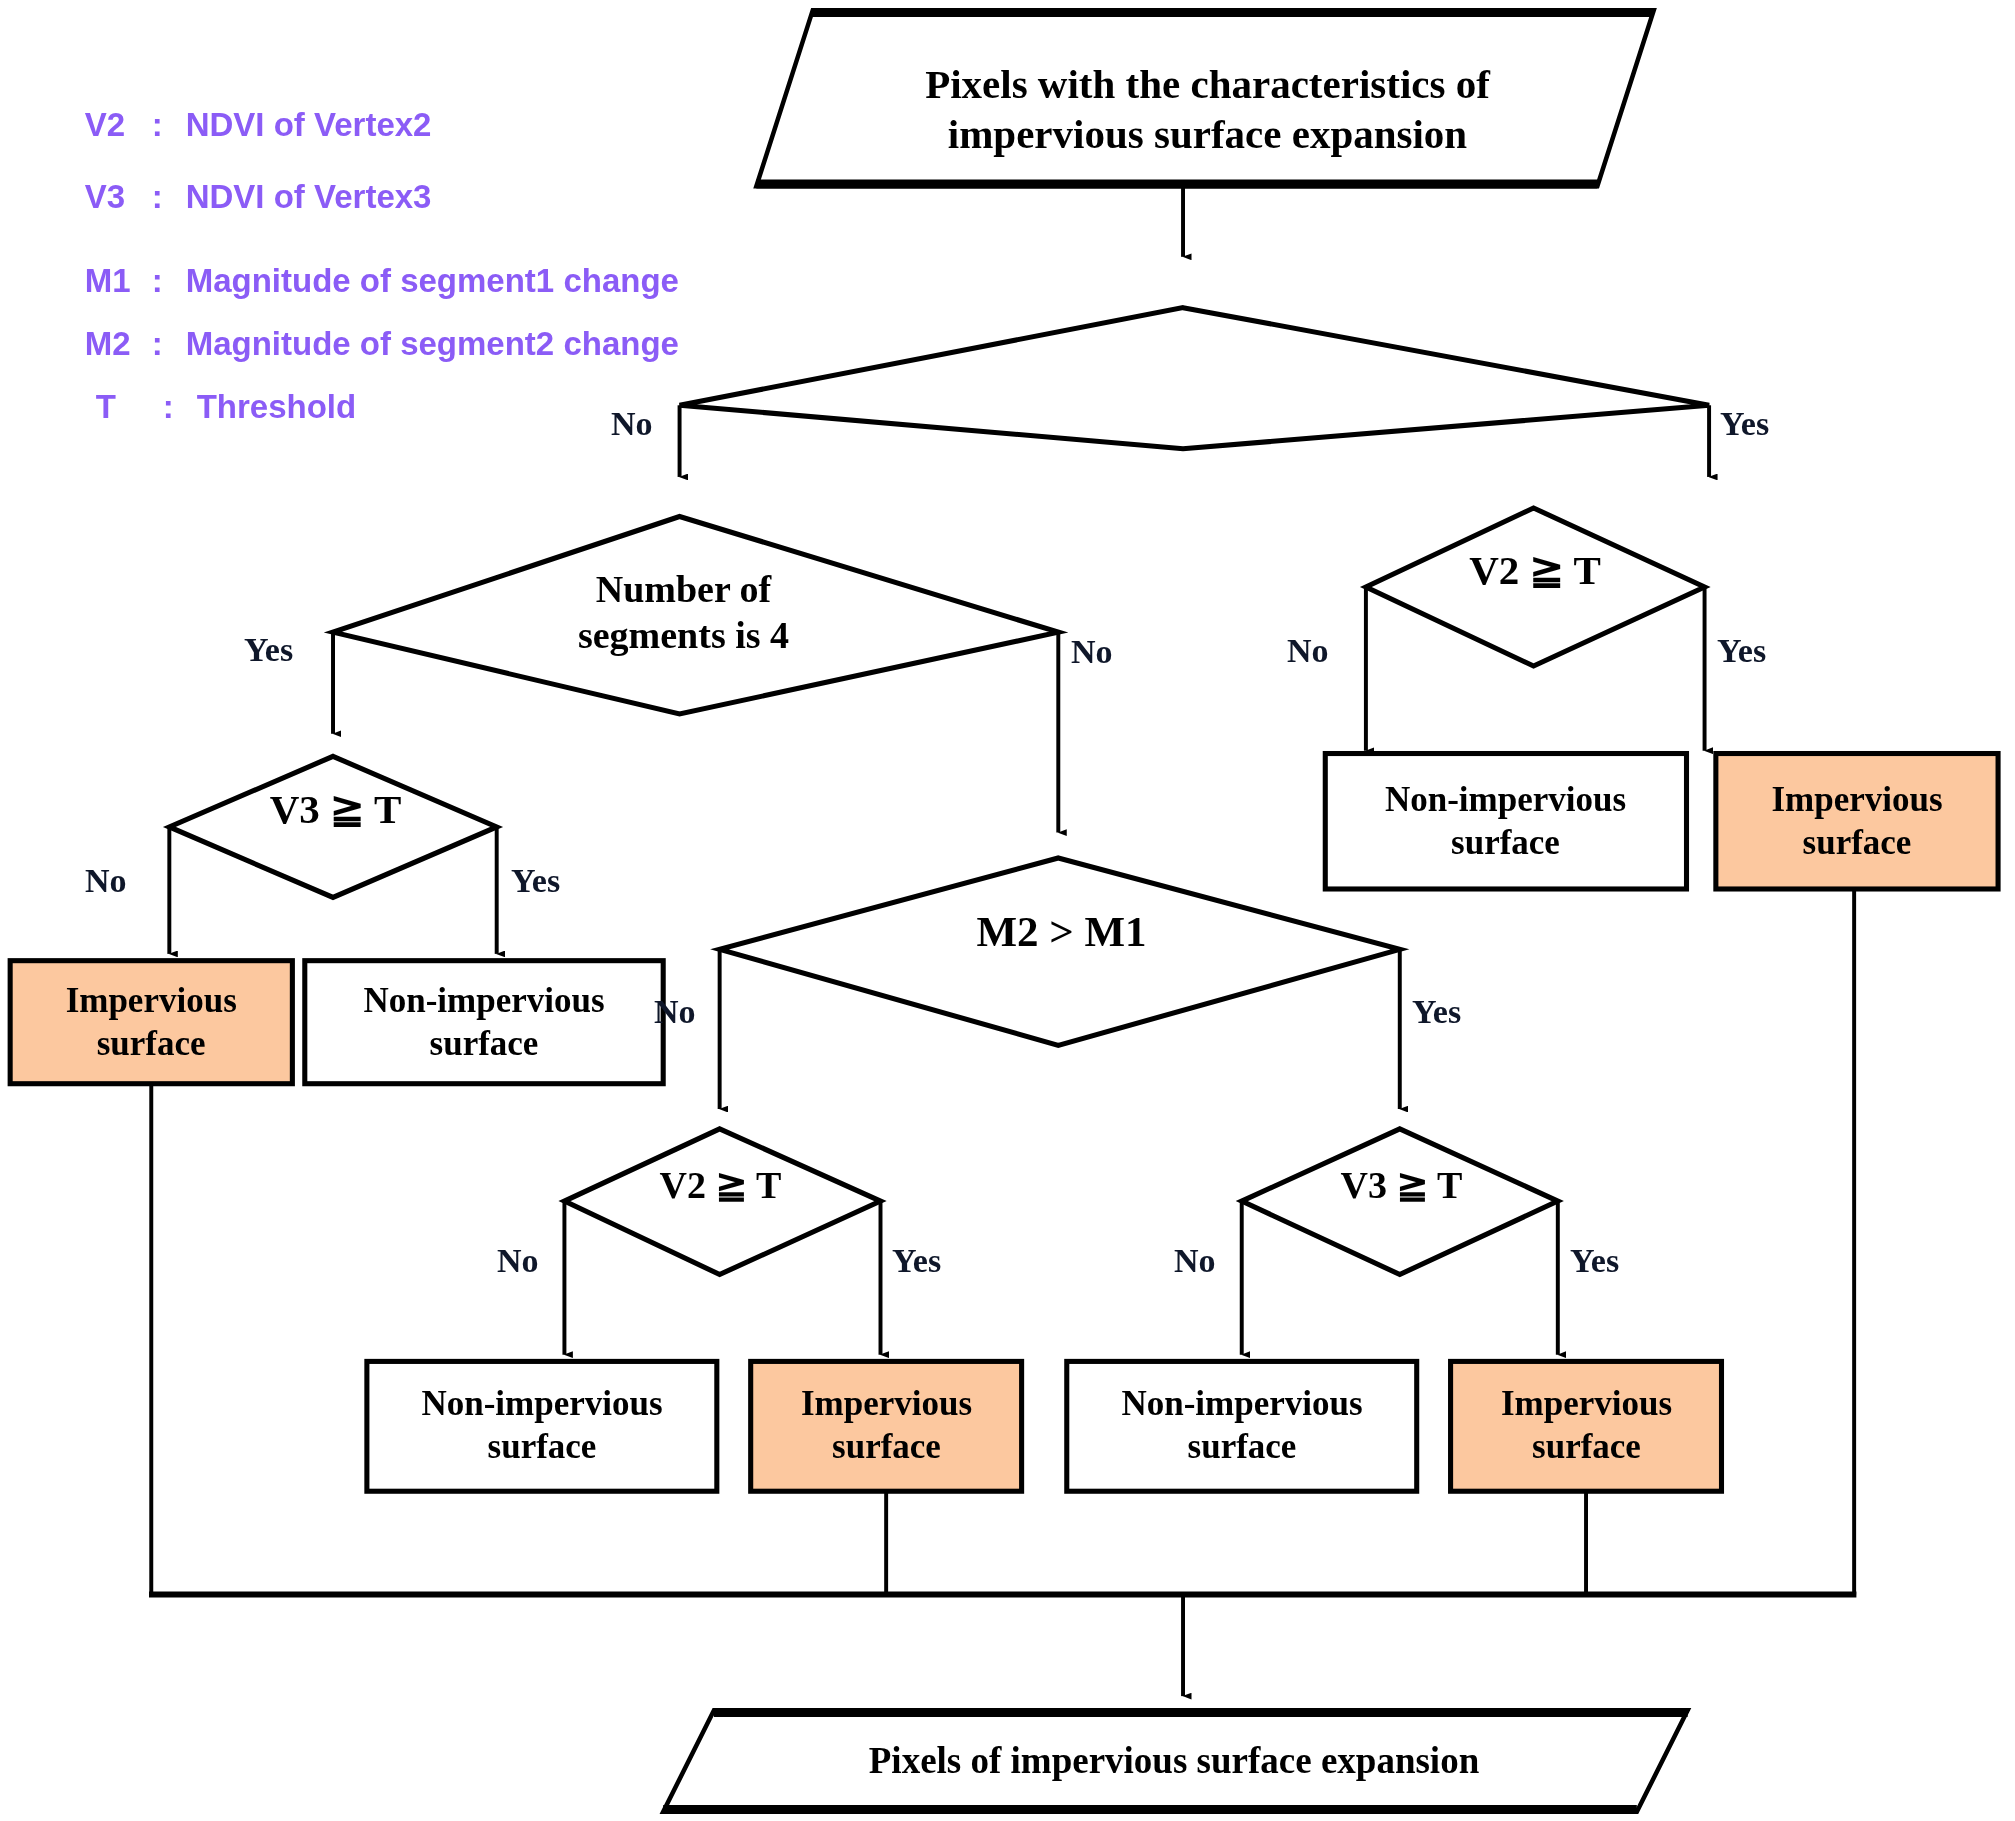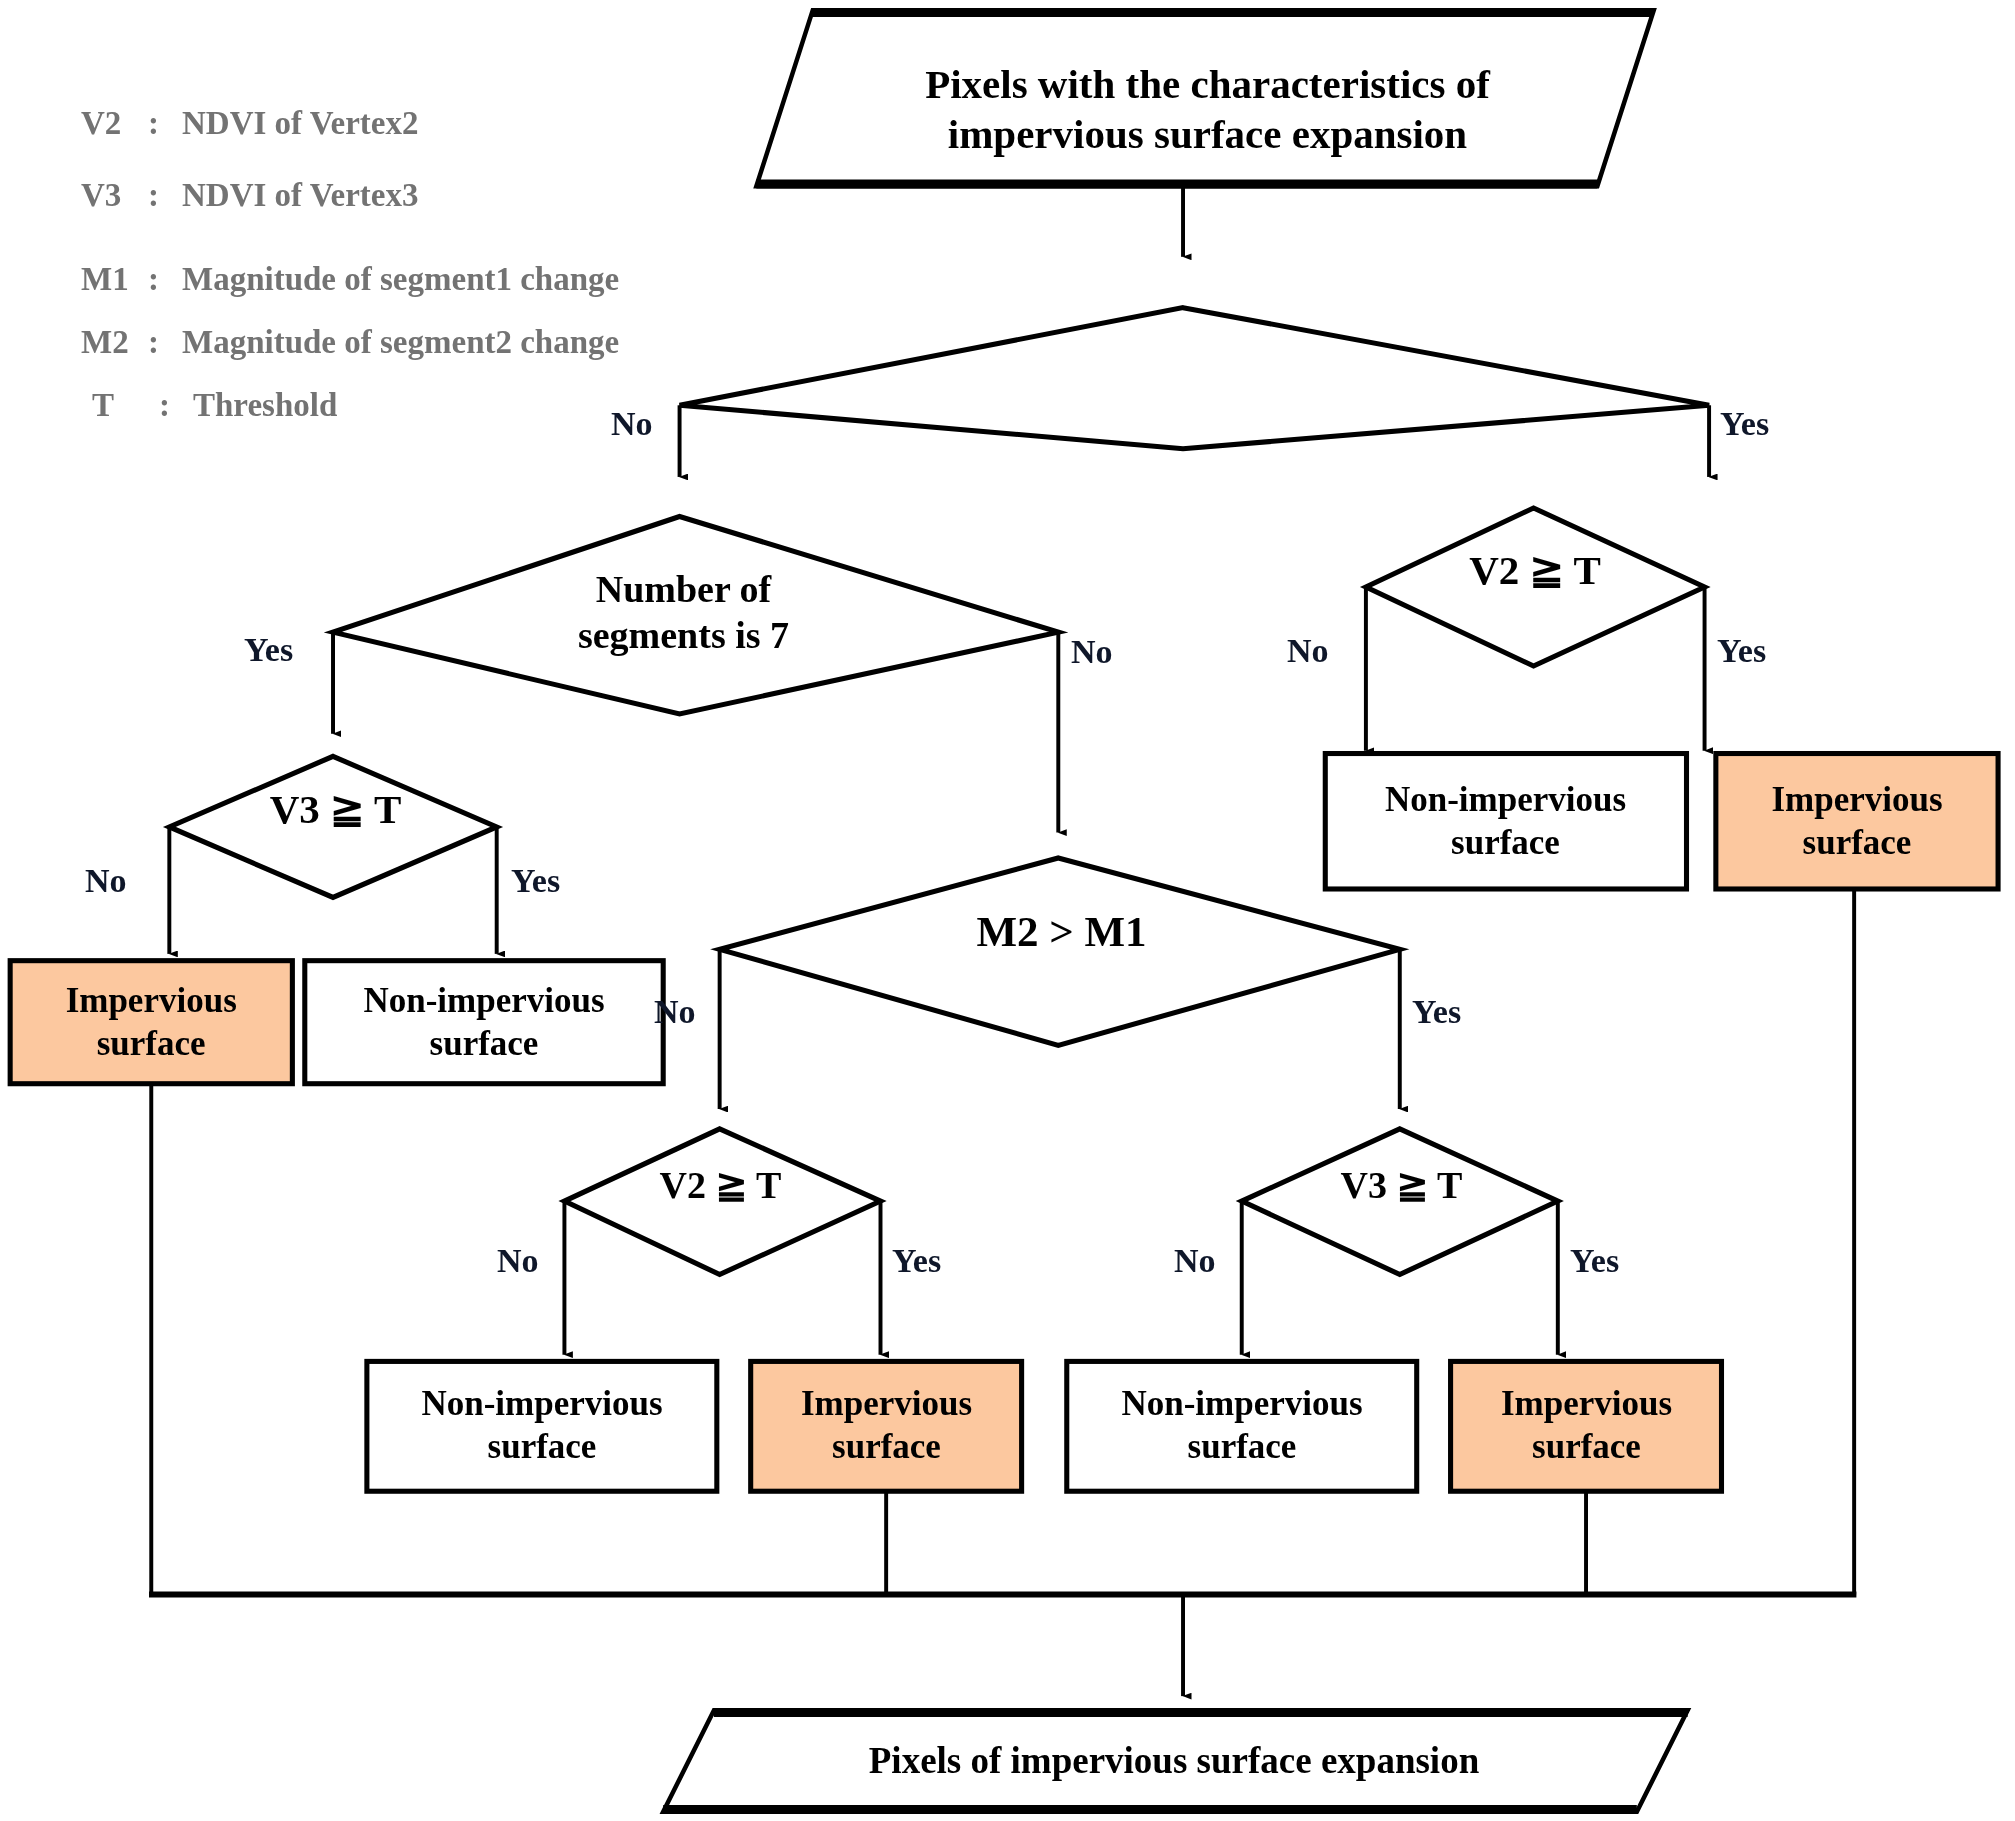--- a/index.html
+++ b/index.html
@@ -12,24 +12,24 @@
     text-align:center;
     font-family:"Liberation Serif",serif;
     font-weight:bold;
     color:#000;
     white-space:pre-line;
     line-height:1.22;
     pointer-events:none;
   }
   .legendRow{
     position:absolute;
-    font-family:Liberation Serif, serif;
+    font-family:Liberation Sans, sans-serif;
     font-weight:bold;
     font-size:33px;
-    color:#737373;
+    color:#8b5cf6;
     white-space:pre;
   }
   .legKey{display:inline-block;width:67px;}
   .legColon{display:inline-block;width:34px;}
   .edgeLabel{
     position:absolute;
     font-family:"Liberation Serif",serif;
     font-weight:bold;
     font-size:34px;
     color:#0f172a;
@@ -145,21 +145,21 @@
   </div>
   <div class="legendRow" style="left:59px;top:350px;">
     <span class="legKey">T</span><span class="legColon">:</span><span>Threshold</span>
   </div>
 
   <div class="nodeText" style="left:790px;top:27px;width:835px;height:164px;font-size:41px;">Pixels with the characteristics of
 impervious surface expansion</div>
 
 
   <div class="nodeText" style="left:452px;top:564px;width:463px;height:96px;font-size:38px;">Number of
-segments is 7</div>
+segments is 4</div>
 
   <div class="nodeText" style="left:1411px;top:547px;width:248px;height:45px;font-size:41px;">V2 ≧ T</div>
 
   <div class="nodeText" style="left:214px;top:786px;width:243px;height:45px;font-size:41px;">V3 ≧ T</div>
 
   <div class="nodeText" style="left:926px;top:909px;width:271px;height:47px;font-size:43px;">M2 &gt; M1</div>
 
   <div class="nodeText" style="left:599px;top:1163px;width:243px;height:45px;font-size:38px;">V2 ≧ T</div>
 
   <div class="nodeText" style="left:1280px;top:1163px;width:243px;height:45px;font-size:38px;">V3 ≧ T</div>

